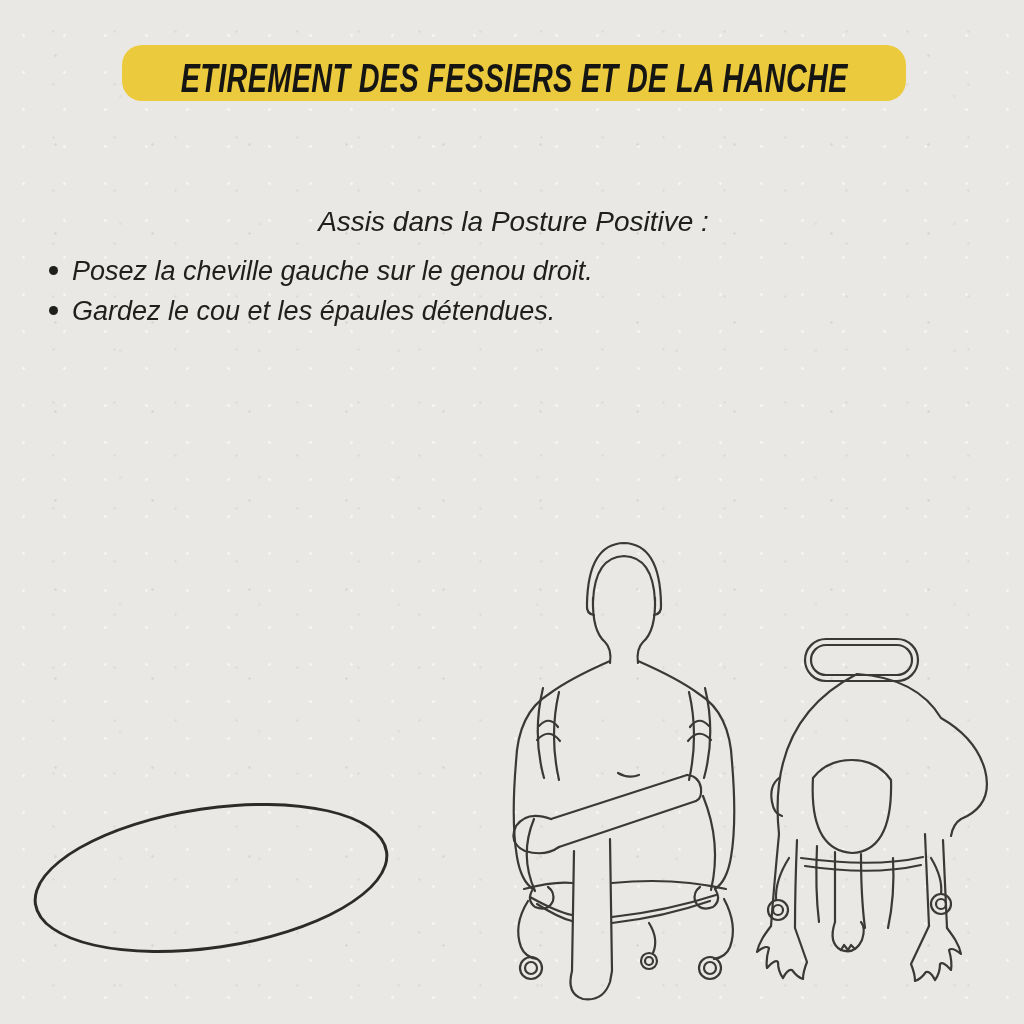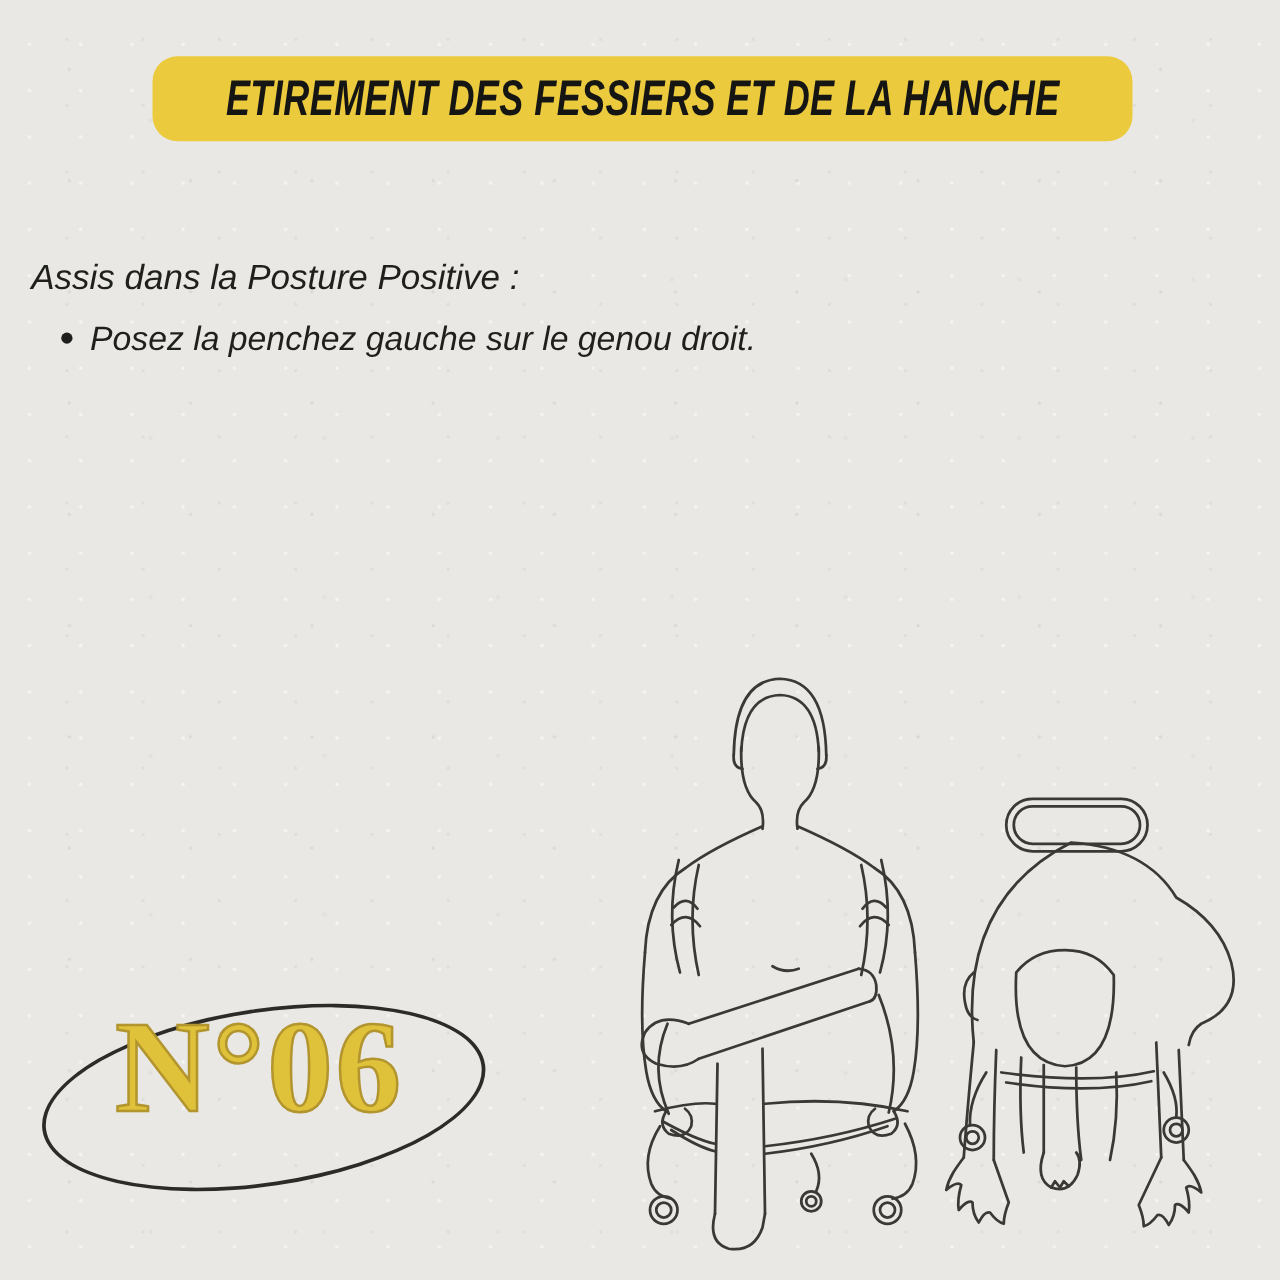--- a/index.html
+++ b/index.html
@@ -12,31 +12,31 @@
       radial-gradient(circle, rgba(110,108,100,.13) 1px, transparent 1.5px),
       radial-gradient(circle, rgba(110,108,100,.09) 1px, transparent 1.5px),
       radial-gradient(circle, rgba(255,255,255,.55) 1px, transparent 1.7px),
       radial-gradient(circle, rgba(130,128,120,.07) 1.4px, transparent 2px);
     background-size: 97px 89px, 61px 53px, 41px 37px, 139px 127px;
     background-position: 7px 11px, 23px 5px, 3px 17px, 51px 33px;
     font-family:"Liberation Sans", sans-serif;
     color:#1f1f1d;
   }
   .banner{
-    position:absolute; left:122px; top:45px; width:784px; height:68px;
+    position:absolute; left:122px; top:45px; width:784px; height:56px;
     background:#ecca3e; border-radius:20px;
-    display:flex; align-items:center; justify-content:center;
+    display:flex; align-items:flex-end; justify-content:center;
   }
   .banner-text{
     font-style:italic; font-weight:bold; font-size:40px; letter-spacing:.5px;
     white-space:nowrap; transform:scaleX(.72); transform-origin:center;
     color:#151513;
   }
   .instructions{ position:absolute; left:25px; top:202px; right:22px; }
-  .intro{ margin:0 0 9px 0; font-style:italic; font-size:28px; line-height:40px; }
+  .intro{ margin:0 0 9px 0; font-style:italic; font-size:28px; line-height:40px;text-align:center; }
   .bullets{ margin:0; padding:0 0 0 47px; list-style:none; }
   .bullets li{
     position:relative; font-style:italic; font-size:27px; line-height:40px;
     text-align:justify; margin:0;
   }
   .bullets li::before{
     content:""; position:absolute; left:-23px; top:15px;
     width:9px; height:9px; border-radius:50%; background:#1f1f1d;
   }
   .fig{ position:absolute; }
@@ -64,21 +64,22 @@
 
 <div class="poster">
 
   <div class="banner">
     <span class="banner-text">ETIREMENT DES FESSIERS ET DE LA HANCHE</span>
   </div>
 
   <div class="instructions">
     <p class="intro">Assis dans la Posture Positive :</p>
     <ul class="bullets">
-      <li>Posez la penchez gauche sur le genou droit.</li>
+      <li>Posez la cheville gauche sur le genou droit.</li>
+      <li>Gardez le cou et les épaules détendues.</li>
     </ul>
   </div>
 
   <svg class="fig fig-seated" viewBox="0 0 268 480" xmlns="http://www.w3.org/2000/svg">
     <g>
       <path d="M90 66 Q91 6 127 5 Q163 6 164 66"></path>
       <path d="M96 63 Q98 19 127 18 Q156 19 158 63"></path>
       <path d="M90 66 Q89 76 97 77"></path>
       <path d="M164 66 Q165 76 157 77"></path>
       <path d="M96 60 Q95 93 108 104 Q115 111 113 125"></path>
@@ -174,16 +175,15 @@
       <path d="M176 230 Q188 250 186 266"></path>
       <circle cx="23" cy="282" r="10"></circle>
         <circle cx="23" cy="282" r="5"></circle>
       <circle cx="186" cy="276" r="10"></circle>
         <circle cx="186" cy="276" r="5"></circle>
     </g>
   </svg>
 
   <div class="badge">
     <div class="badge-ellipse"></div>
-    <div class="badge-number">N°06</div>
   </div>
 
 </div>
 
 </body></html>

